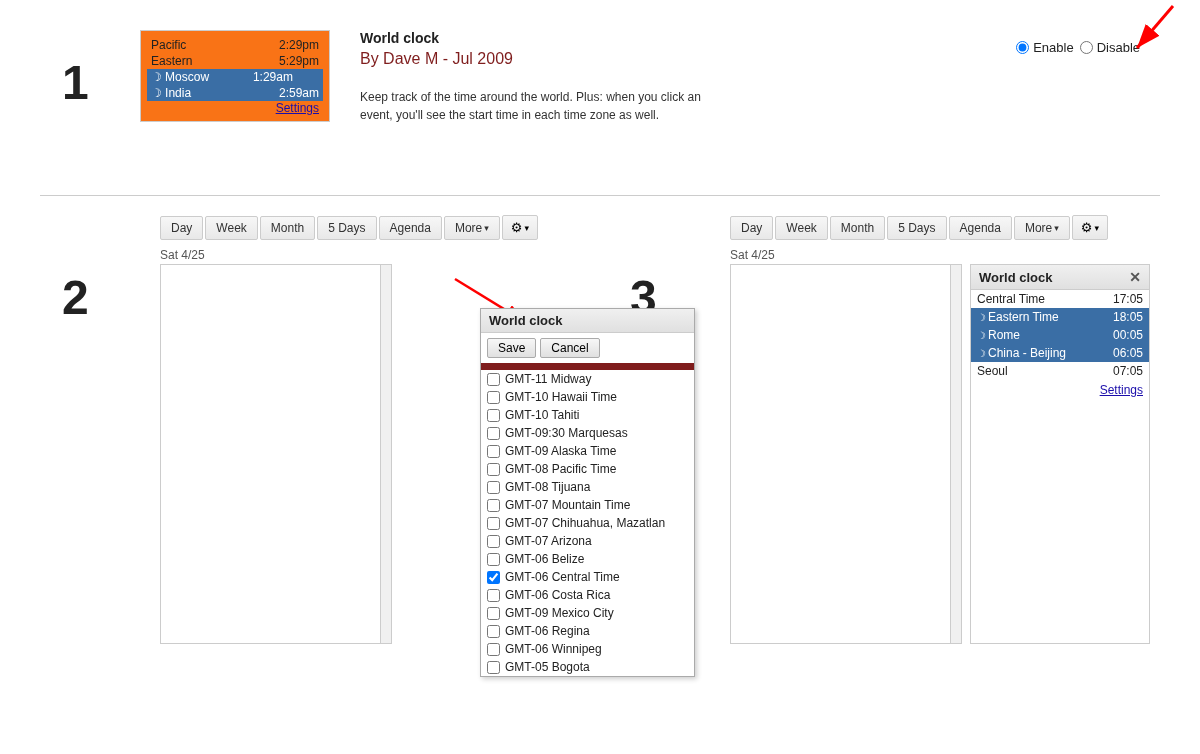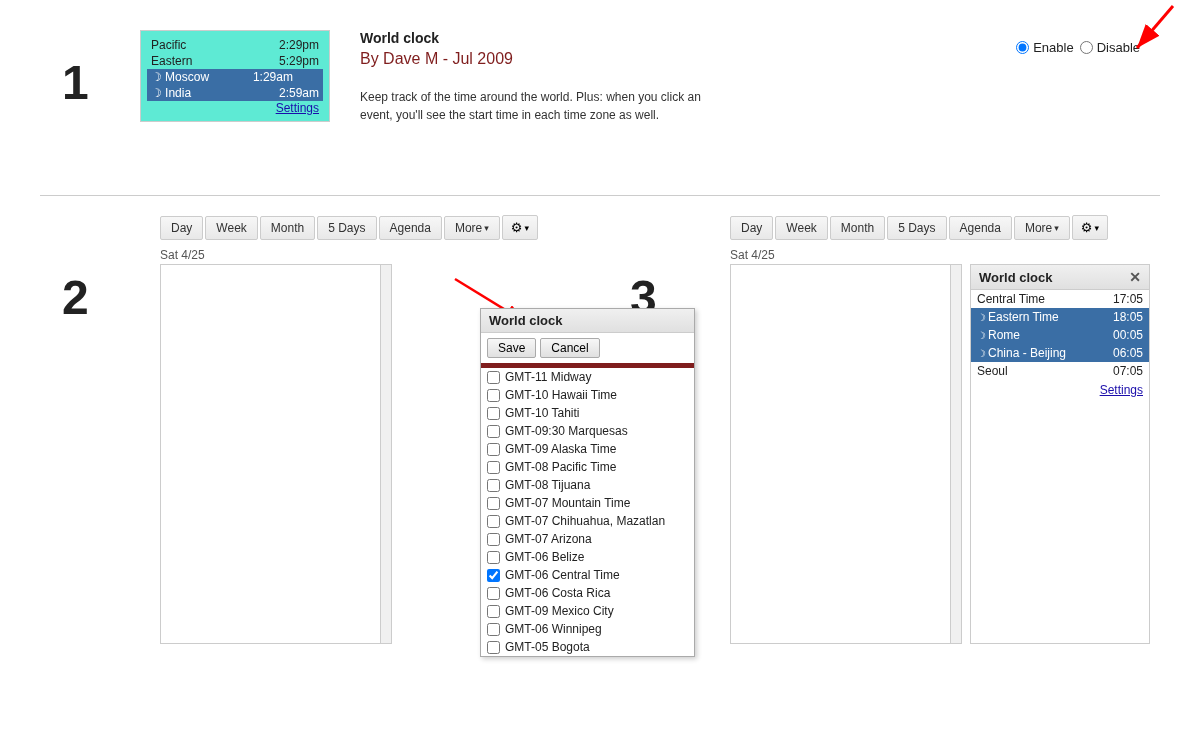--- a/index.html
+++ b/index.html
@@ -28,21 +28,21 @@
       top: 30px;
       left: 60px;
       right: 40px;
       display: flex;
       align-items: flex-start;
     }
     .num1 { top: 55px; left: 62px; }
 
     .world-clock-widget {
       border: 1px solid #ccc;
-      background: #5eead4;
+      background: #f97316;
       padding: 6px;
       font-size: 12px;
       min-width: 190px;
       margin-left: 40px;
     }
     .world-clock-widget table { width: 100%; border-collapse: collapse; }
     .world-clock-widget td { padding: 1px 4px; }
     .world-clock-widget .settings-link { color: #1a0dab; text-decoration: underline; cursor: pointer; font-size: 12px; text-align: right; display: block; padding-right: 4px;}
 
     .addon-info {
@@ -163,21 +163,21 @@
       font-weight: bold;
       font-size: 13px;
       display: flex;
       align-items: center;
       justify-content: space-between;
     }
     .wc-popup-actions {
       padding: 5px 6px;
       display: flex;
       gap: 4px;
-      border-bottom: 5px solid #7f1d1d;
+      border-bottom: 7px solid #7f1d1d;
     }
     .wc-action-btn {
       border: 1px solid #aaa;
       background: linear-gradient(to bottom, #f7f7f7, #e0e0e0);
       padding: 2px 10px;
       cursor: pointer;
       font-size: 12px;
       border-radius: 2px;
     }
     .wc-list {
@@ -396,20 +396,24 @@
           <div class="wc-item">
             <input type="checkbox" style="">
             <label>GMT-06 Costa Rica</label>
           </div>
           <div class="wc-item">
             <input type="checkbox" style="">
             <label>GMT-09 Mexico City</label>
           </div>
           <div class="wc-item">
             <input type="checkbox" style="">
+            <label>GMT-06 Regina</label>
+          </div>
+          <div class="wc-item">
+            <input type="checkbox" style="">
             <label>GMT-06 Winnipeg</label>
           </div>
           <div class="wc-item">
             <input type="checkbox" style="">
             <label>GMT-05 Bogota</label>
           </div>
         </div>
     </div>
 
     <svg style="position:absolute;top:10px;left:285px;width:120px;height:60px;" viewBox="0 0 120 60">

